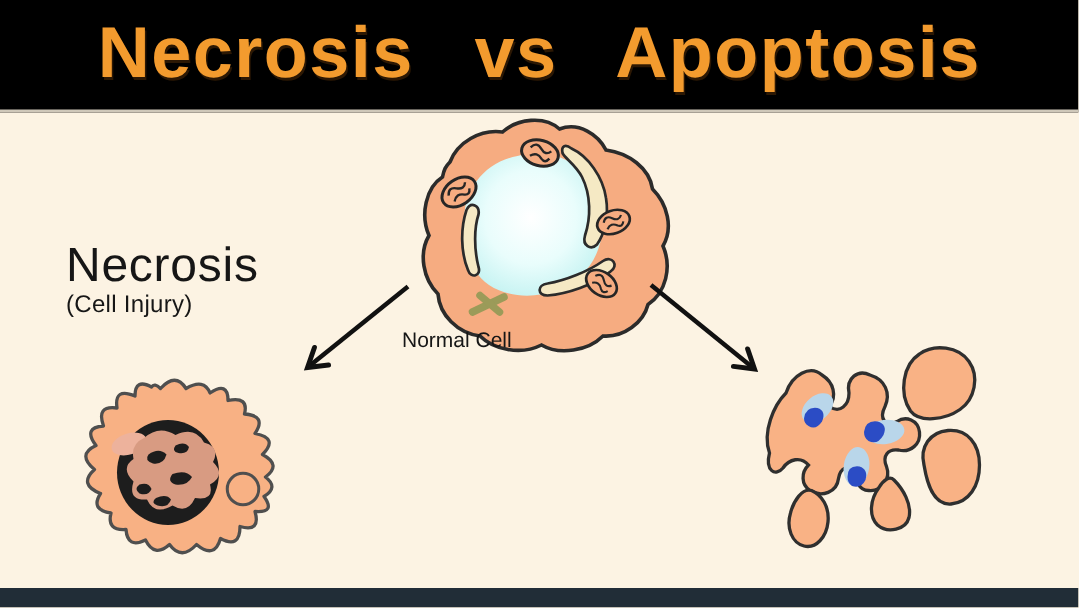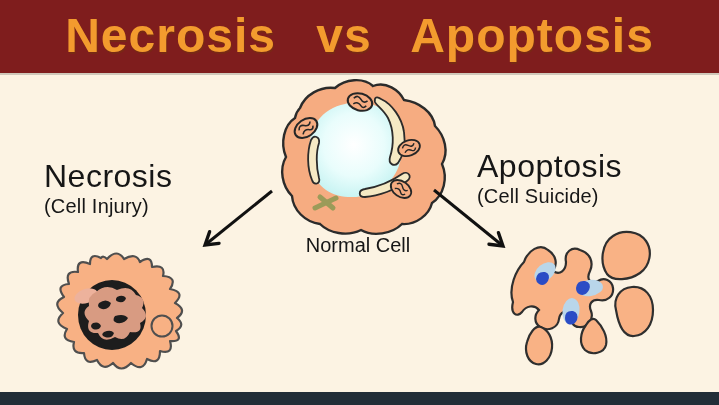--- a/index.html
+++ b/index.html
@@ -4,41 +4,41 @@
 <style>
   html,body{margin:0;padding:0;}
   body{
     width:719px;height:405px;position:relative;overflow:hidden;
     background:#fcf3e3;
     font-family:"Liberation Sans", sans-serif;
   }
   .stage{position:absolute;inset:0;width:719px;height:405px;}
   .header-bar{
     position:absolute;left:0;top:0;width:719px;height:73px;
-    background:#7f1d1d;border-bottom:2px solid #cfc8ba;
+    background:#000000;border-bottom:2px solid #cfc8ba;
     display:flex;align-items:center;justify-content:center;
   }
   .header-title{
     color:#f39b2e;font-size:48px;font-weight:bold;letter-spacing:1px;
     word-spacing:26px;white-space:nowrap;
     text-shadow:1px 2px 0 rgba(110,60,10,0.40);
     transform:translateY(-1px);
   }
   .footer-bar{
     position:absolute;left:0;bottom:0;width:719px;height:13px;
     background:#212d37;
   }
   .branch-label{position:absolute;color:#161616;line-height:1;}
   .branch-label .big{font-size:32px;letter-spacing:0.5px;}
-  .branch-label .small{font-size:20px;margin-top:4px;letter-spacing:0.2px;}
+  .branch-label .small{font-size:16px;margin-top:4px;letter-spacing:0.2px;}
   .necrosis-label{left:44px;top:160px;}
   .apoptosis-label{left:477px;top:150px;}
   .normal-cell-label{
-    position:absolute;left:268px;top:234px;width:180px;text-align:center;
-    font-size:20px;color:#161616;
+    position:absolute;left:268px;top:218px;width:180px;
+    font-size:14px;color:#161616;
   }
   svg{display:block;}
 </style>
 </head>
 <body>
 
 <div class="stage">
 
   <div class="header-bar">
     <div class="header-title">Necrosis vs Apoptosis</div>
@@ -177,21 +177,17 @@
            C 528 362, 524 352, 527 342
            C 529 334, 535 325, 541 327 Z" fill="#f9b285" stroke="#2f2f2f" stroke-width="2.2"></path>
     </g>
   </svg>
 
   <div class="branch-label necrosis-label">
     <div class="big">Necrosis</div>
     <div class="small">(Cell Injury)</div>
   </div>
 
-  <div class="branch-label apoptosis-label">
-    <div class="big">Apoptosis</div>
-    <div class="small">(Cell Suicide)</div>
-  </div>
 
   <div class="normal-cell-label">Normal Cell</div>
 
   <div class="footer-bar"></div>
 </div>
 
 </body></html>

